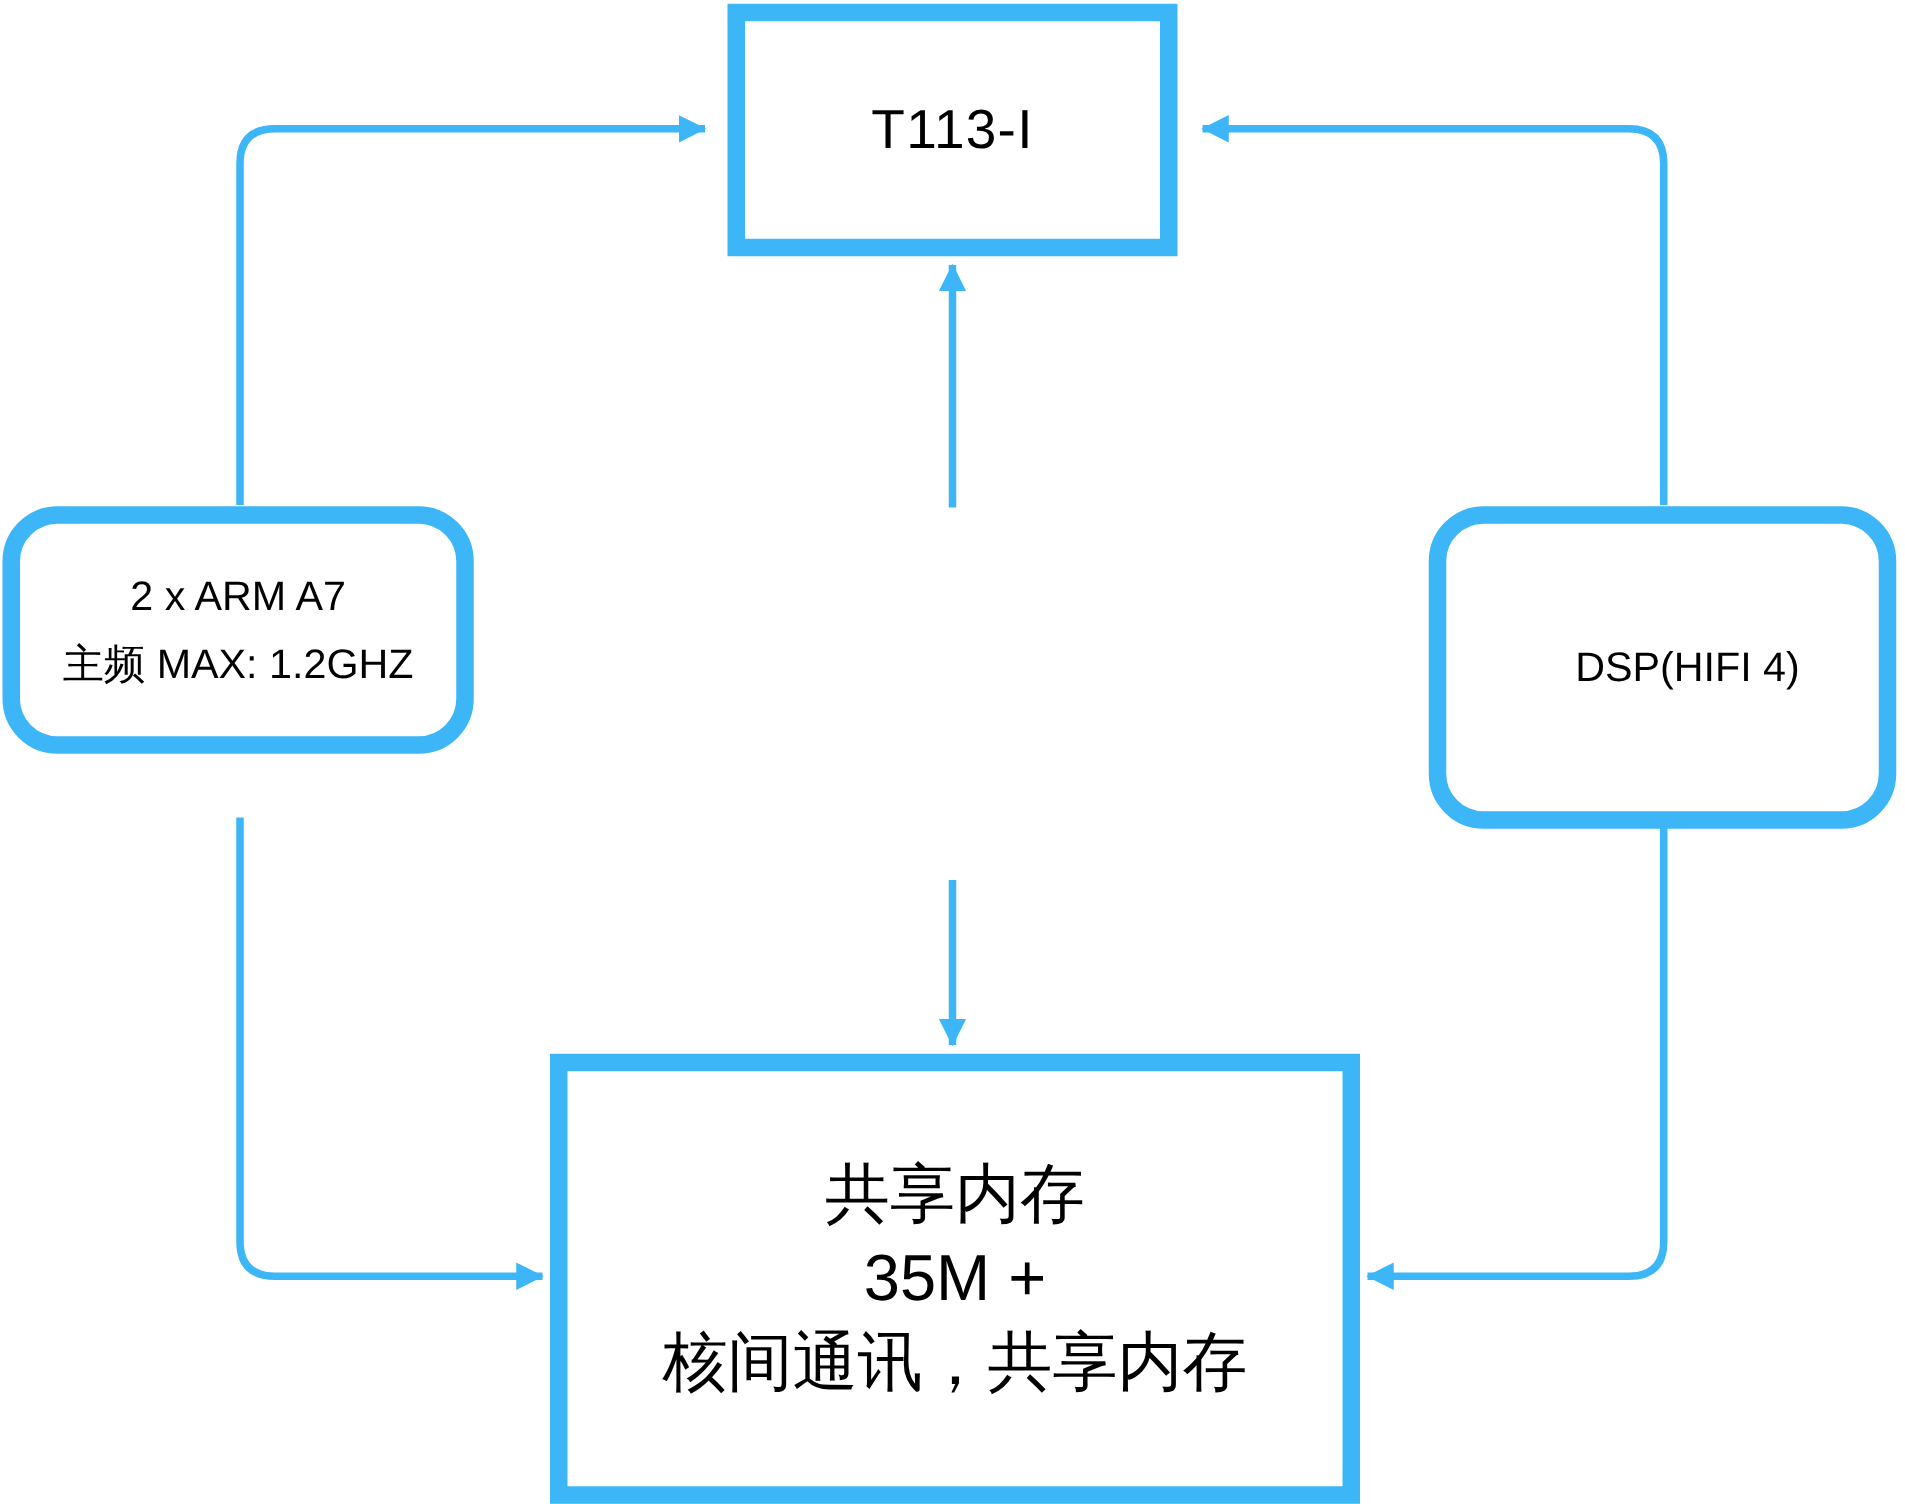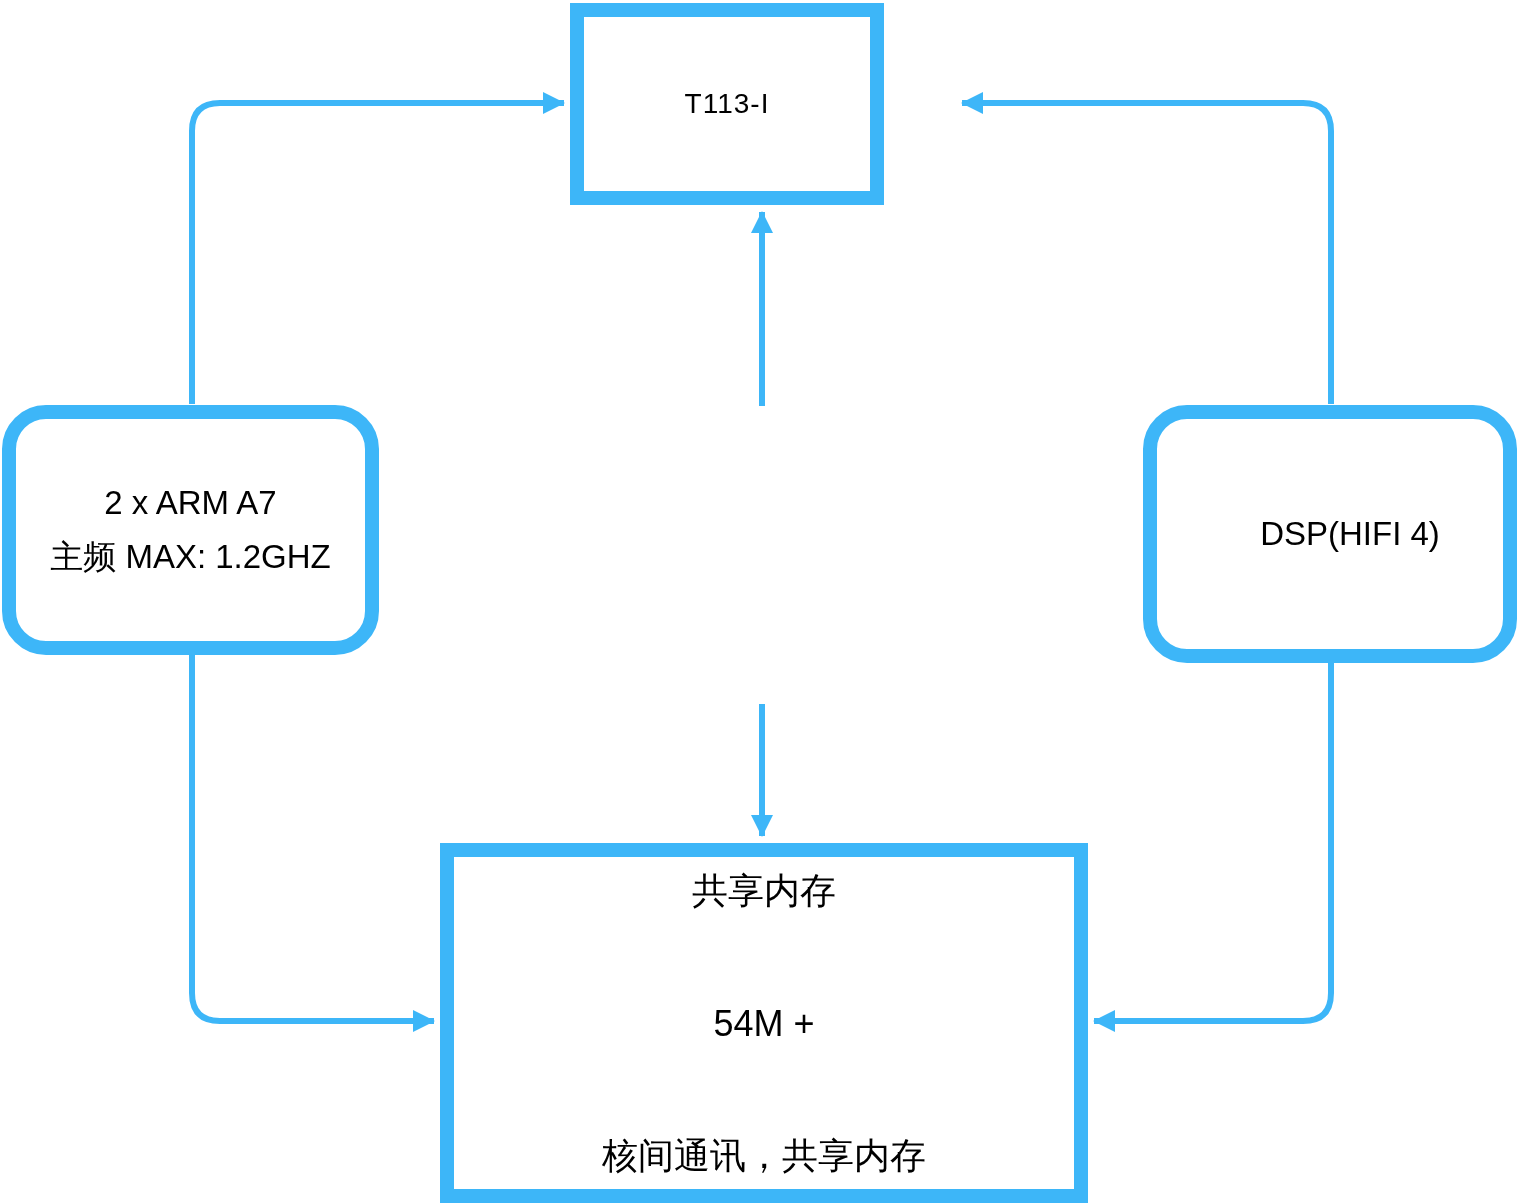--- a/index.html
+++ b/index.html
@@ -24,43 +24,43 @@
     position:absolute;
     background:var(--bg);
     border:14px solid var(--accent);
     display:flex;
     flex-direction:column;
     align-items:center;
     justify-content:center;
     text-align:center;
   }
   .node--soc{
-    left:570px;top:3px;width:314px;height:202px;
+    left:582px;top:3px;width:360px;height:202px;
     border-radius:0;
-    font-size:28px;
+    font-size:44px;
     letter-spacing:1px;
   }
   .node--rounded{border-radius:44px;}
   .node--arm{
-    left:2px;top:405px;width:377px;height:250px;
+    left:2px;top:405px;width:377px;height:198px;
     font-size:33px;line-height:54px;text-align:center;
   }
   .node--c906{
     left:515px;top:407px;width:498px;height:298px;
     font-size:33px;line-height:52px;
   }
   .node--c906 .line{letter-spacing:7px;}
   .node--dsp{
     left:1143px;top:405px;width:374px;height:258px;
     font-size:33px;line-height:54px;padding-left:40px;
   }
   .node--memory{
     left:440px;top:843px;width:648px;height:360px;
     border-radius:0;
-    font-size:36px;line-height:67px;justify-content:space-between;
+    font-size:52px;line-height:67px;
   }
 </style>
 </head>
 <body>
 
 <div class="canvas">
 
   <svg class="connector-layer" viewBox="0 0 1524 1203" xmlns="http://www.w3.org/2000/svg">
     <defs>
       <marker id="arrow-head" markerUnits="userSpaceOnUse" markerWidth="26" markerHeight="26" refX="21" refY="13" orient="auto">
@@ -84,17 +84,17 @@
     <div class="line">主频 MAX: 1.2GHZ</div>
   </div>
 
 
   <div class="node node--rounded node--dsp">
     <div class="line">DSP(HIFI 4)</div>
   </div>
 
   <div class="node node--memory">
     <div class="line">共享内存</div>
-    <div class="line">54M +</div>
+    <div class="line">35M +</div>
     <div class="line">核间通讯，共享内存</div>
   </div>
 
 </div>
 
 </body></html>

